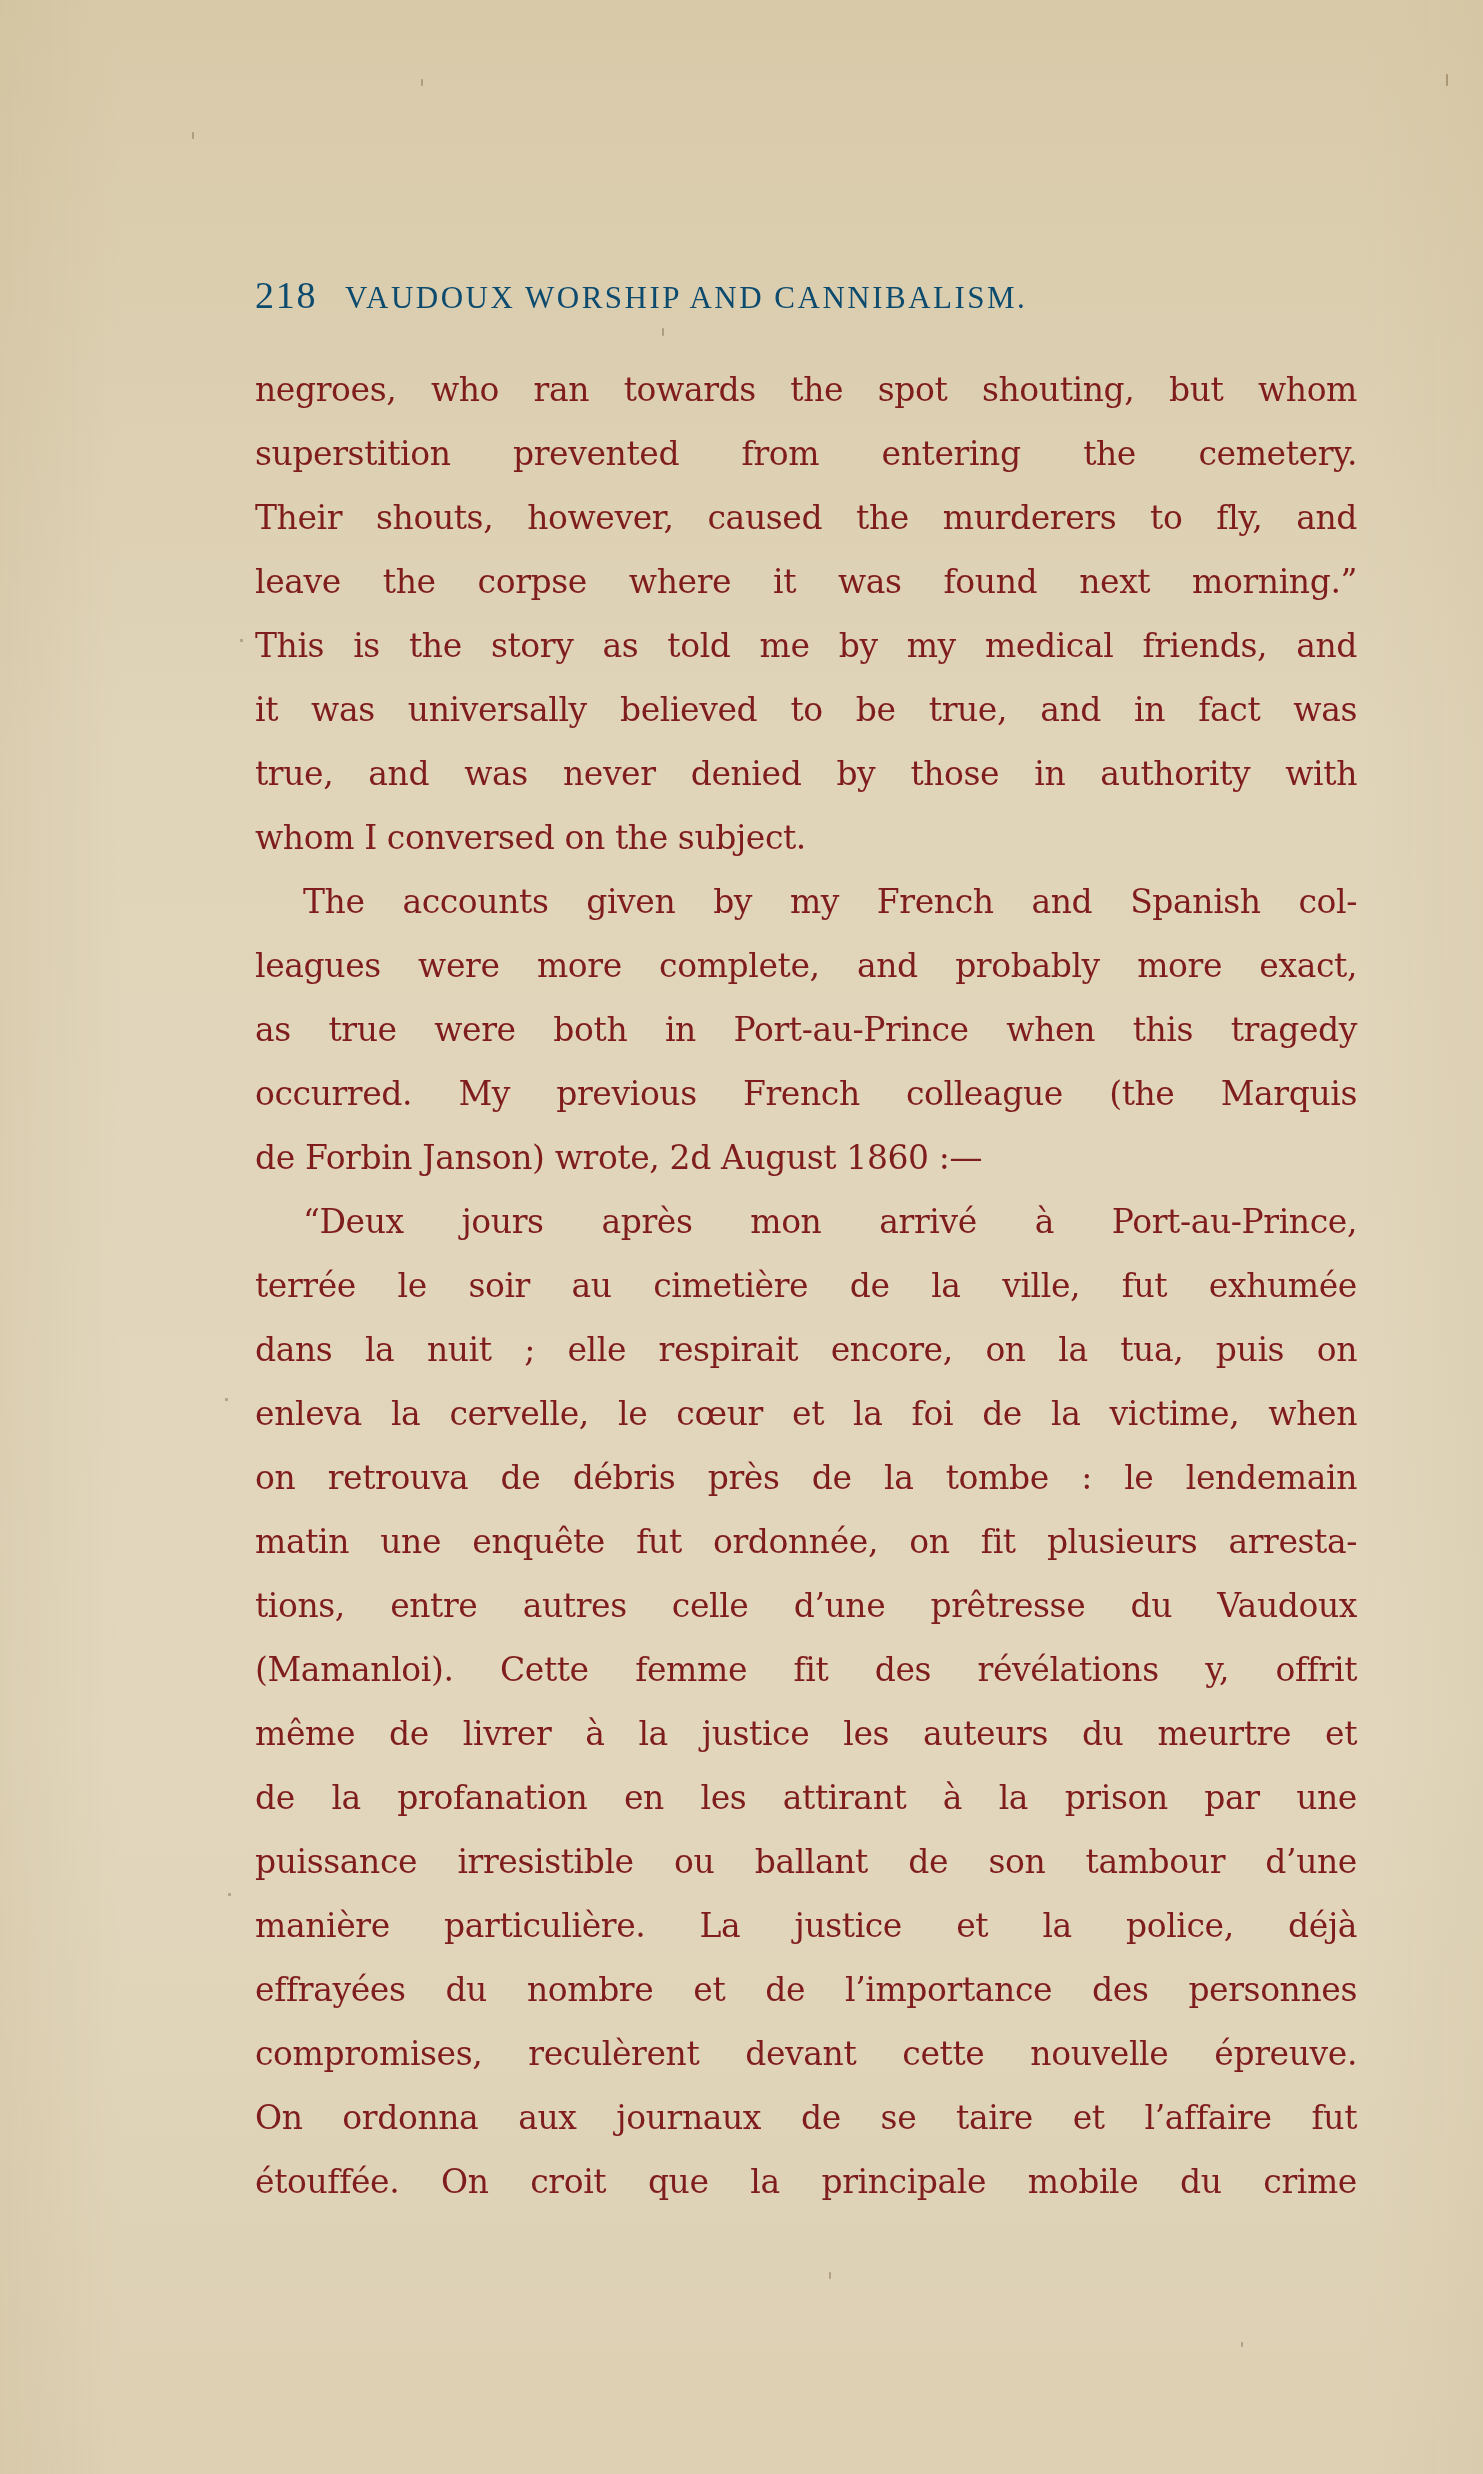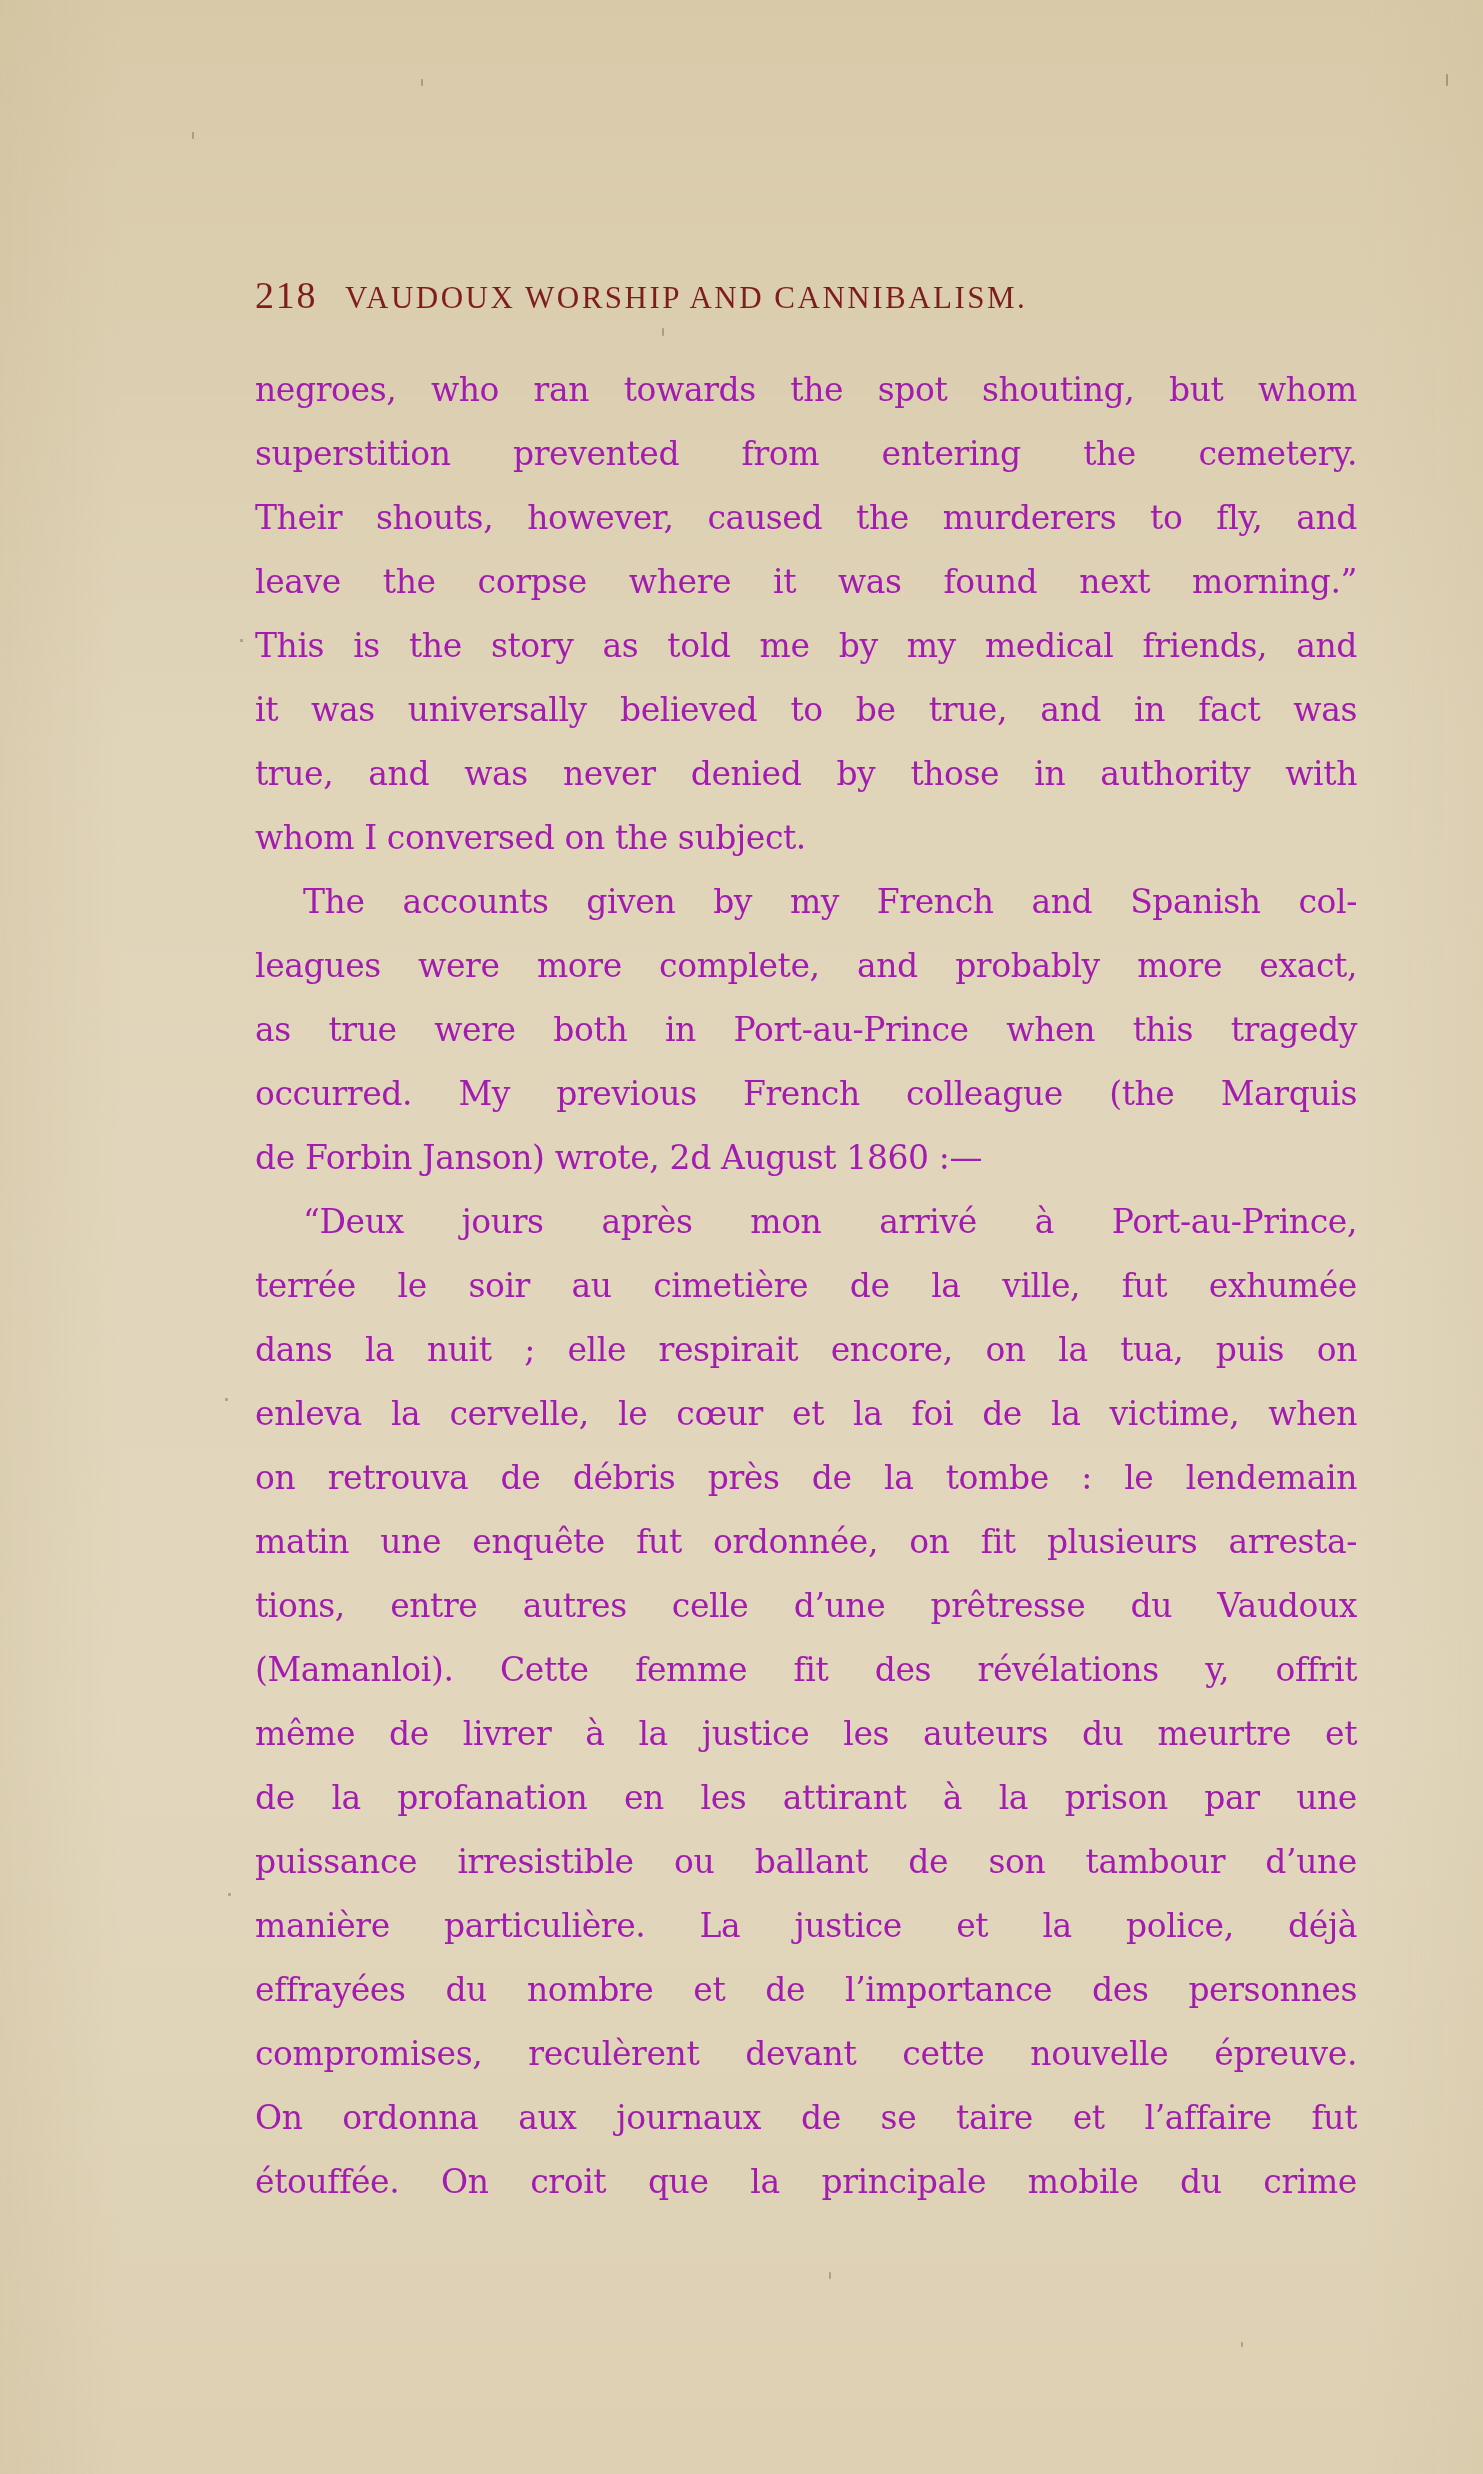--- a/index.html
+++ b/index.html
@@ -24,36 +24,36 @@
       top: 273px;
       width: 1102px;
     }
     .running-head {
       display: flex;
       align-items: baseline;
       height: 50px;
       font-family: "Liberation Serif", "DejaVu Serif", serif;
       font-size: 36px;
       letter-spacing: 1.7px;
-      color: #7f1d1d;
+      color: #0c4a6e;
     }
     .page-number {
       margin-right: 28px;
       font-size: 38px;
     }
     .running-title {
       font-size: 31px;
       letter-spacing: 2.5px;
     }
     .body-text {
       margin-top: 35px;
       font-family: "DejaVu Serif", "Liberation Serif", serif;
       font-size: 33px;
       line-height: 64px;
-      color: #a21caf;
+      color: #7f1d1d;
     }
     .line {
       display: block;
       white-space: nowrap;
       text-align: justify;
       text-align-last: justify;
       height: 64px;
       letter-spacing: -0.4px;
     }
     .line.last {

